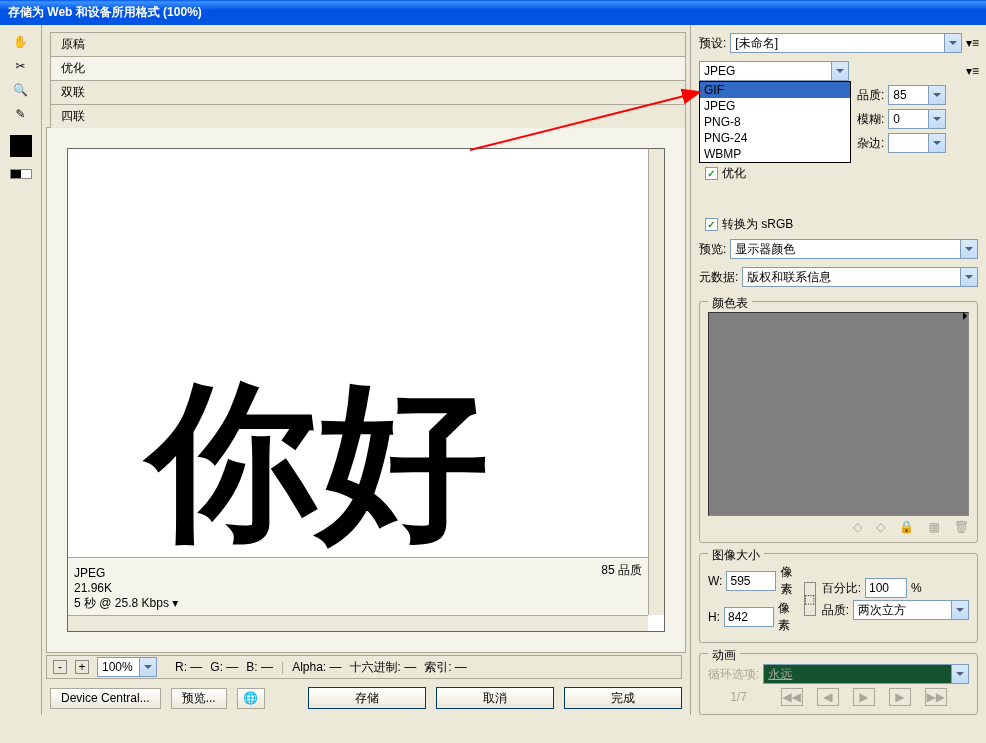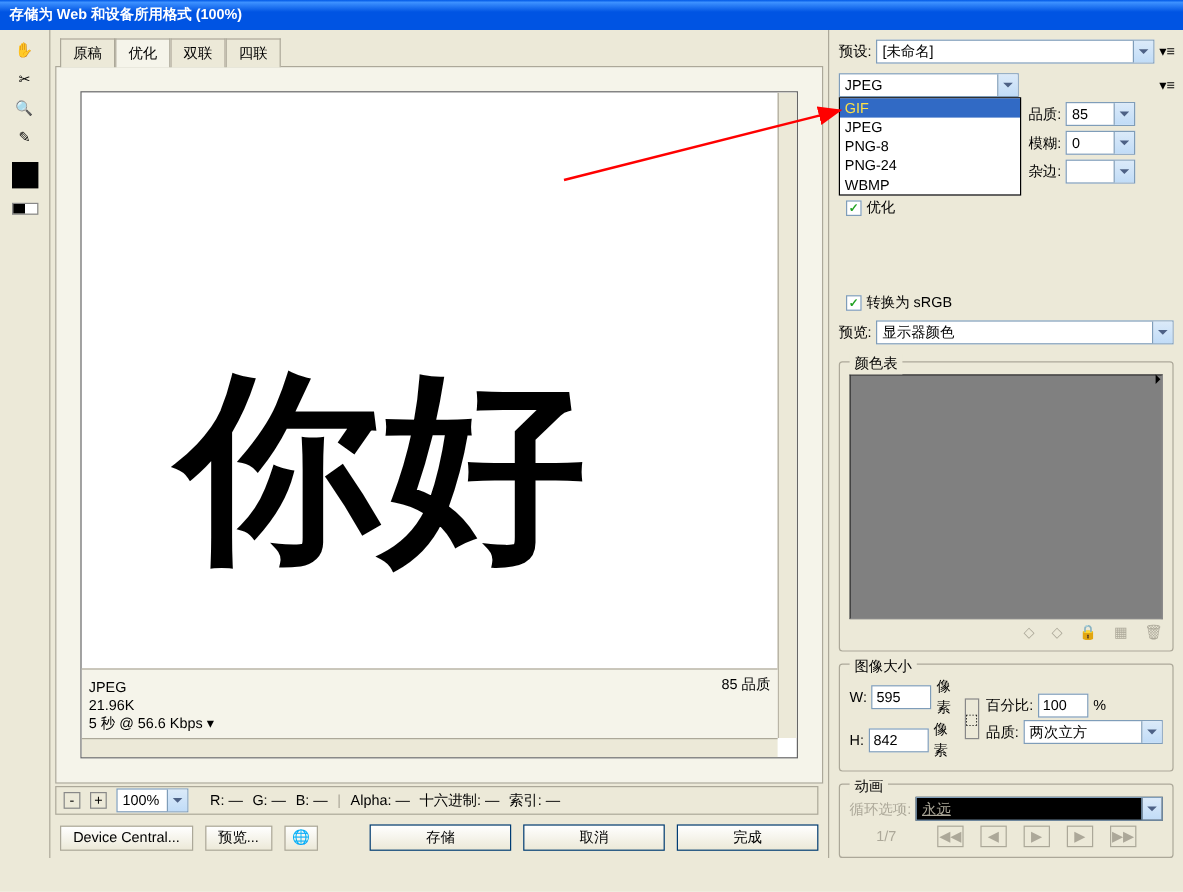--- a/index.html
+++ b/index.html
@@ -8,21 +8,21 @@
 .titlebar { background: linear-gradient(to bottom, #0058e6, #3d91ff 8%, #0054e3 40%, #0054e3); height: 25px; color: #fff; font-weight: bold; padding: 4px 8px; display: flex; align-items: center; }
 
 .main-area { display: flex; height: 690px; }
 
 .toolbar-left { width: 42px; background: #ece9d8; border-right: 1px solid #aca899; padding: 6px 4px; display: flex; flex-direction: column; align-items: center; gap: 2px; }
 .tool-btn { width: 25px; height: 22px; display: flex; align-items: center; justify-content: center; cursor: pointer; }
 .swatch-black { width: 22px; height: 22px; background: #000; margin-top: 8px; }
 .swatch-tiny { width: 22px; height: 10px; background: linear-gradient(to right, #000 50%, #fff 50%); margin-top: 10px; border: 1px solid #888; }
 
 .center-col { flex: 1; display: flex; flex-direction: column; padding: 6px 4px 0 0; }
-.tabs { display: flex; gap: 0; margin-left: 8px; }
+.tabs { display: flex; gap: 0; margin-left: 8px; flex-direction: column; }
 .tab { padding: 3px 10px 3px 10px; border: 1px solid #aca899; border-bottom: none; background: #ece9d8; cursor: pointer; position: relative; top: 1px; }
 .tab.active { background: #f5f4ea; z-index: 2; }
 
 .canvas-wrap { border: 1px solid #aca899; background: #f5f4ea; flex: 1; margin-left: 4px; padding: 20px; display: flex; flex-direction: column; }
 .canvas-inner { flex: 1; border: 1px solid #666; background: #fff; position: relative; overflow: hidden; }
 .big-text { position: absolute; top: 200px; left: 80px; font-family: "SimSun", serif; font-size: 170px; font-weight: bold; color: #000; }
 .quality-corner { position: absolute; right: 8px; bottom: 22px; text-align: right; }
 .info-corner { position: absolute; left: 6px; bottom: 4px; line-height: 15px; }
 .scroll-h { height: 16px; background: #ece9d8; border-top: 1px solid #aca899; position: absolute; bottom: 0; left: 0; right: 16px; }
 .scroll-v { width: 16px; background: #ece9d8; border-left: 1px solid #aca899; position: absolute; top: 0; bottom: 16px; right: 0; }
@@ -36,21 +36,21 @@
 
 .row { display: flex; align-items: center; gap: 4px; margin-bottom: 4px; }
 .label { white-space: nowrap; }
 .combo { flex: 1; height: 20px; border: 1px solid #7f9db9; background: #fff; display: flex; align-items: center; padding: 0 4px; position: relative; }
 .combo-arrow { position: absolute; right: 0; top: 0; width: 17px; height: 100%; background: linear-gradient(to bottom,#dbeaf9,#c1dcf7); border-left: 1px solid #7f9db9; display: flex; align-items: center; justify-content: center; }
 .combo-arrow::after { content: ""; border: 4px solid transparent; border-top-color: #4d6185; margin-top: 3px; }
 .input-num { width: 50px; height: 20px; border: 1px solid #7f9db9; background: #fff; padding: 0 3px; }
 
 .dropdown-open { position: absolute; background: #fff; border: 1px solid #000; width: 152px; z-index: 10; }
 .dropdown-open .opt { padding: 1px 4px; }
-.dropdown-open .opt.sel { background: #316ac5; color: #fde047; }
+.dropdown-open .opt.sel { background: #316ac5; color: #000000; }
 
 .checkbox-row { display: flex; align-items: center; gap: 4px; margin: 2px 0 2px 6px; }
 .chk { width: 13px; height: 13px; border: 1px solid #7f9db9; background: #fff; display: inline-flex; align-items: center; justify-content: center; font-size: 10px; }
 .chk.on::after { content: "✓"; color: #21a121; font-weight: bold; }
 .disabled { color: #aca899; }
 
 .group { border: 1px solid #aca899; border-radius: 3px; margin-top: 6px; position: relative; padding: 10px 8px 8px 8px; }
 .group-title { position: absolute; top: -7px; left: 8px; background: #ece9d8; padding: 0 4px; }
 
 .color-table { width: 100%; height: 204px; background: #808080; border: 1px inset #888; }
@@ -96,21 +96,21 @@
     <div class="canvas-wrap">
       <div class="canvas-inner">
         <div class="big-text">你好</div>
         <div class="scroll-v"></div>
         <div class="scroll-h"></div>
         <div class="info-strip" style="position:absolute;left:0;right:16px;bottom:16px;background:#f5f4ea;border-top:1px solid #aca899;">
           <div class="quality-corner" style="position:absolute;right:6px;top:4px;">85 品质</div>
           <div class="info-corner">
             <div>JPEG</div>
             <div>21.96K</div>
-            <div><span>5 秒 @ 56.6 Kbps</span> <span class="menu-dots">▾</span></div>
+            <div><span>5 秒 @ 25.8 Kbps</span> <span class="menu-dots">▾</span></div>
           </div>
         </div>
       </div>
     </div>
 
     <div class="status-bar">
       <span style="border:1px solid #888;width:14px;height:14px;text-align:center;line-height:12px;">-</span>
       <span style="border:1px solid #888;width:14px;height:14px;text-align:center;line-height:12px;">+</span>
       <div class="combo" style="width:60px;flex:none;">
           <span>100%</span>
@@ -195,20 +195,27 @@
     <div style="height:50px;"></div>
 
     <div class="checkbox-row">
       <span class="chk on"></span>
       <span>转换为 sRGB</span>
     </div>
     <div class="row">
       <span class="label">预览:</span>
       <div class="combo">
           <span>显示器颜色</span>
+          <div class="combo-arrow"></div>
+        </div>
+    </div>
+    <div class="row">
+      <span class="label">元数据:</span>
+      <div class="combo">
+          <span>版权和联系信息</span>
           <div class="combo-arrow"></div>
         </div>
     </div>
 
     <div class="group">
       <span class="group-title">颜色表</span>
       <span class="flyout-tri"></span>
       <div class="color-table"></div>
       <div style="display:flex;justify-content:flex-end;gap:14px;margin-top:4px;color:#aca899;">
         <span>◇</span>
@@ -249,21 +256,21 @@
               </div>
           </div>
         </div>
       </div>
     </div>
 
     <div class="group">
       <span class="group-title">动画</span>
       <div class="row disabled">
         <span class="label">循环选项:</span>
-        <div class="combo disabled" style="background:#000000;text-decoration:underline;">
+        <div class="combo disabled" style="background:#14532d;text-decoration:underline;">
             <span>永远</span>
             <div class="combo-arrow"></div>
           </div>
       </div>
       <div class="playback disabled">
         <span style="margin-right:20px;">1/7</span>
         <div class="play-btn">◀◀</div>
         <div class="play-btn">◀</div>
         <div class="play-btn">▶</div>
         <div class="play-btn">▶</div>

